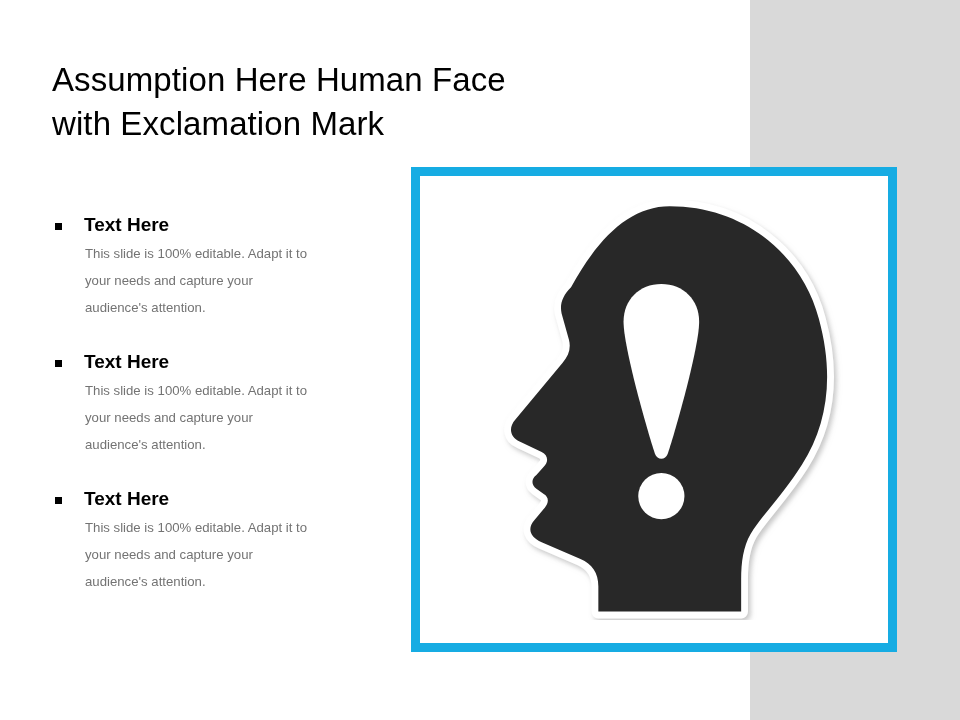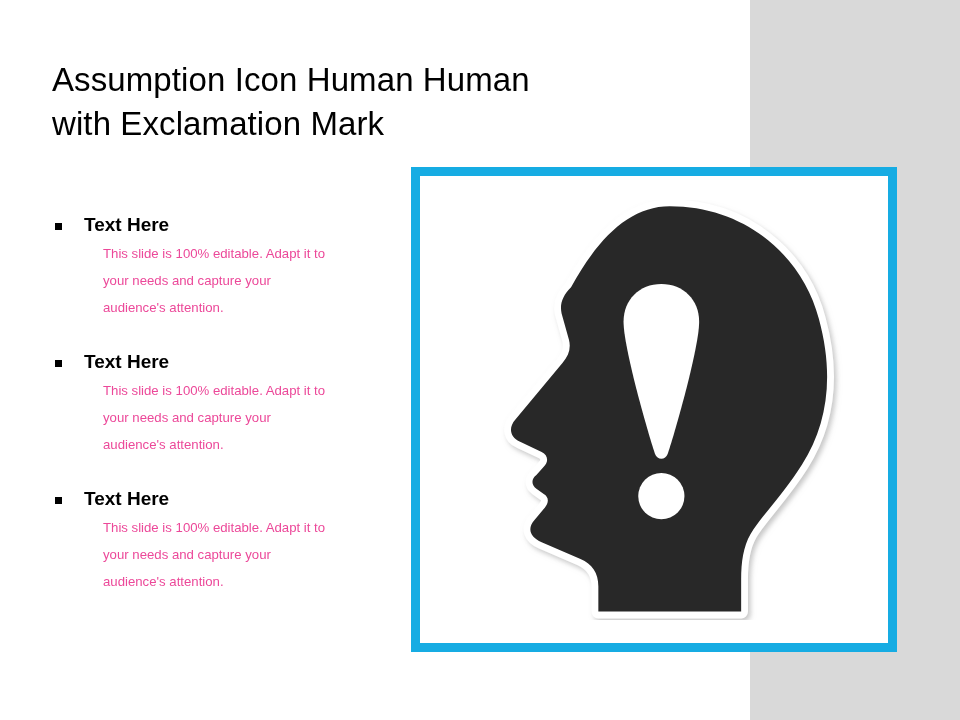--- a/index.html
+++ b/index.html
@@ -69,24 +69,24 @@
 
   .bullet-heading {
     margin: 0 0 4px 30px;
     font-size: 19px;
     font-weight: bold;
     color: #000000;
     line-height: 22px;
   }
 
   .bullet-body {
-    margin: 0 0 0 49px;
+    margin: 0 0 0 31px;
     font-size: 13.2px;
     line-height: 27px;
-    color: #ec4899;
+    color: #737373;
     width: 285px;
     white-space: pre-line;
   }
 
   
   #illustration-frame {
     position: absolute;
     left: 411px;
     top: 167px;
     width: 486px;
@@ -112,21 +112,21 @@
     height: 420px;
   }
 </style>
 </head>
 <body>
 
 <div id="slide">
 
   <div id="gray-panel"></div>
 
-  <h1 id="page-title">Assumption Icon Human Human
+  <h1 id="page-title">Assumption Here Human Face
 with Exclamation Mark</h1>
 
   <div id="bullet-column">
 
     <div class="bullet-block">
       <span class="bullet-marker"></span>
       <div class="bullet-heading">Text Here</div>
       <div class="bullet-body">This slide is 100% editable. Adapt it to
 your needs and capture your
 audience's attention.</div>

